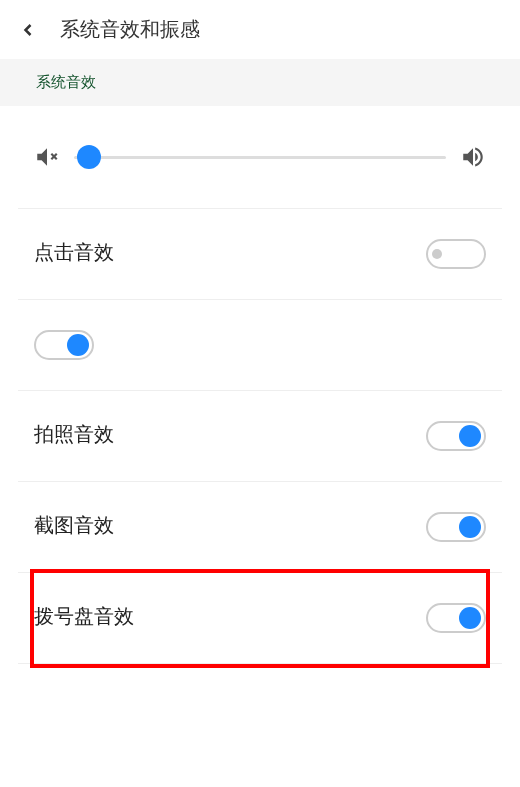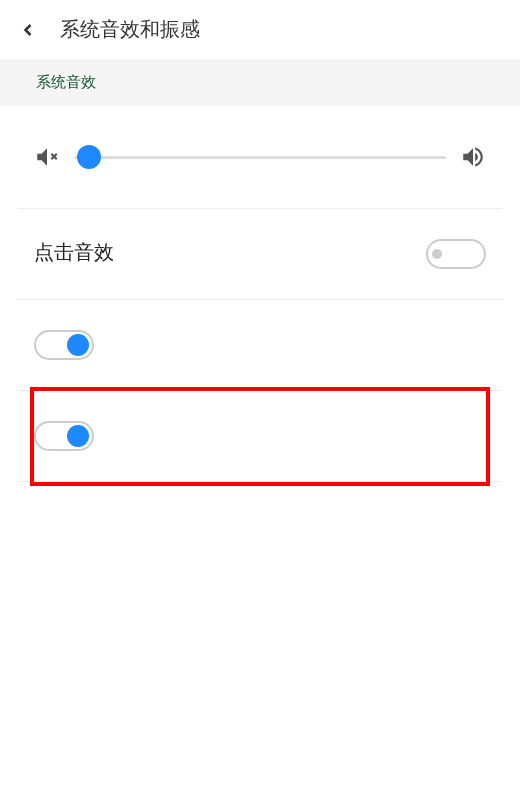--- a/index.html
+++ b/index.html
@@ -172,20 +172,37 @@
       </div>
       <div class="row-container">
         <div class="setting-row">
           <div class="toggle on">
             <div class="toggle-thumb"></div>
           </div>
         </div>
       </div>
       <div class="row-container">
         <div class="setting-row">
+          <div class="setting-label">拍照音效</div>
+          <div class="toggle on">
+            <div class="toggle-thumb"></div>
+          </div>
+        </div>
+      </div>
+      <div class="row-container">
+        <div class="setting-row">
+          <div class="setting-label">截图音效</div>
+          <div class="toggle on">
+            <div class="toggle-thumb"></div>
+          </div>
+        </div>
+      </div>
+      <div class="row-container">
+        <div class="setting-row">
+          <div class="setting-label">拨号盘音效</div>
           <div class="toggle on">
             <div class="toggle-thumb"></div>
           </div>
         </div>
         <div class="highlight-box" style="top: -4px; bottom: -4px;"></div>
       </div>
     </div>
 
 </div>
 

